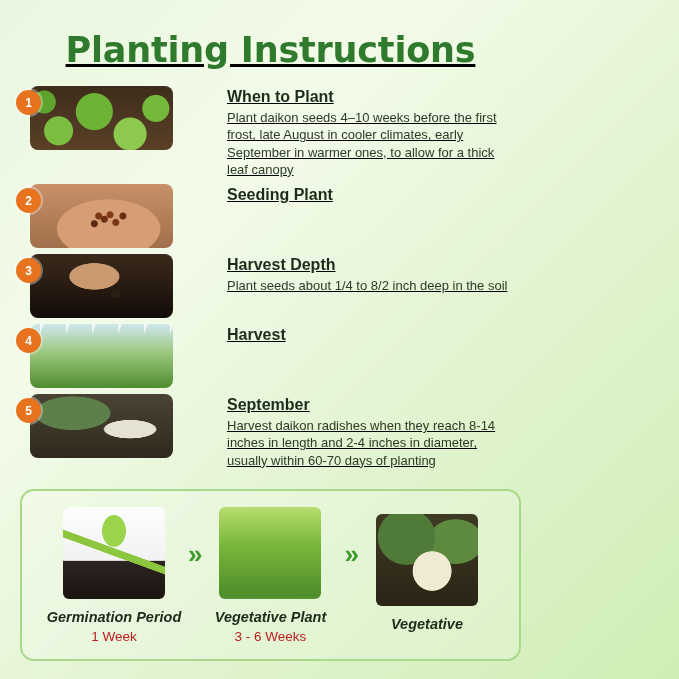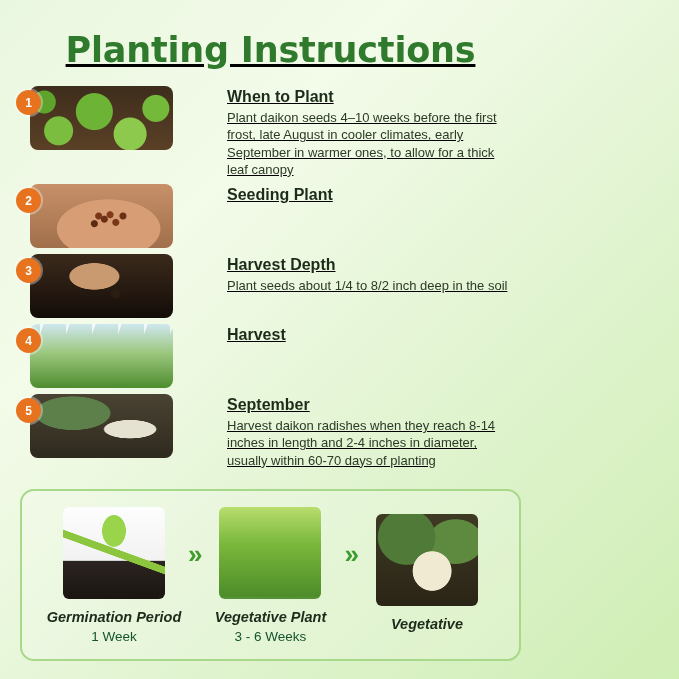--- a/index.html
+++ b/index.html
@@ -119,21 +119,21 @@
   }
   .tl-label {
     font-size: 14.5px;
     font-style: italic;
     font-weight: bold;
     color: #1d2b1b;
     margin-bottom: 4px;
   }
   .tl-value {
     font-size: 13.5px;
-    color: #14532d;
+    color: #b91c1c;
   }
   .arrow {
     color: #3f9b2f;
     font-size: 26px;
     font-weight: bold;
     letter-spacing: -6px;
     line-height: 1;
     margin-bottom: 42px;
     user-select: none;
   }

